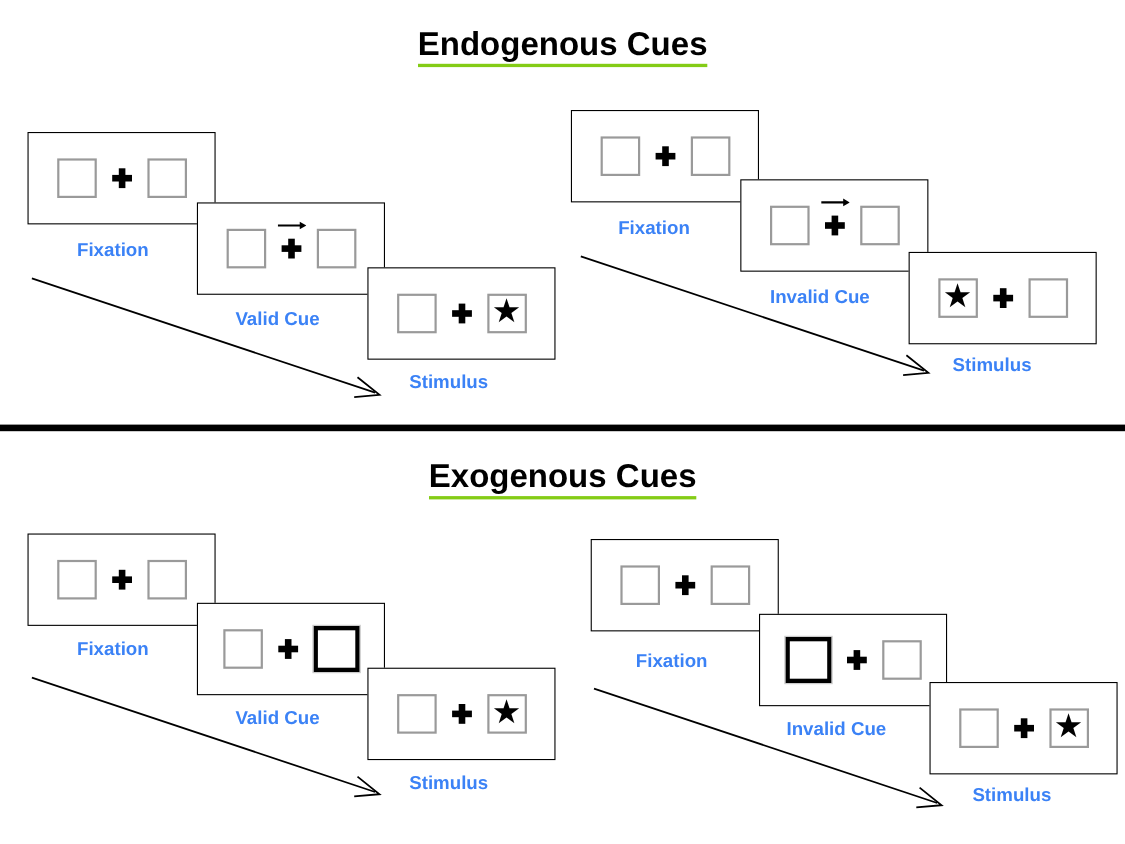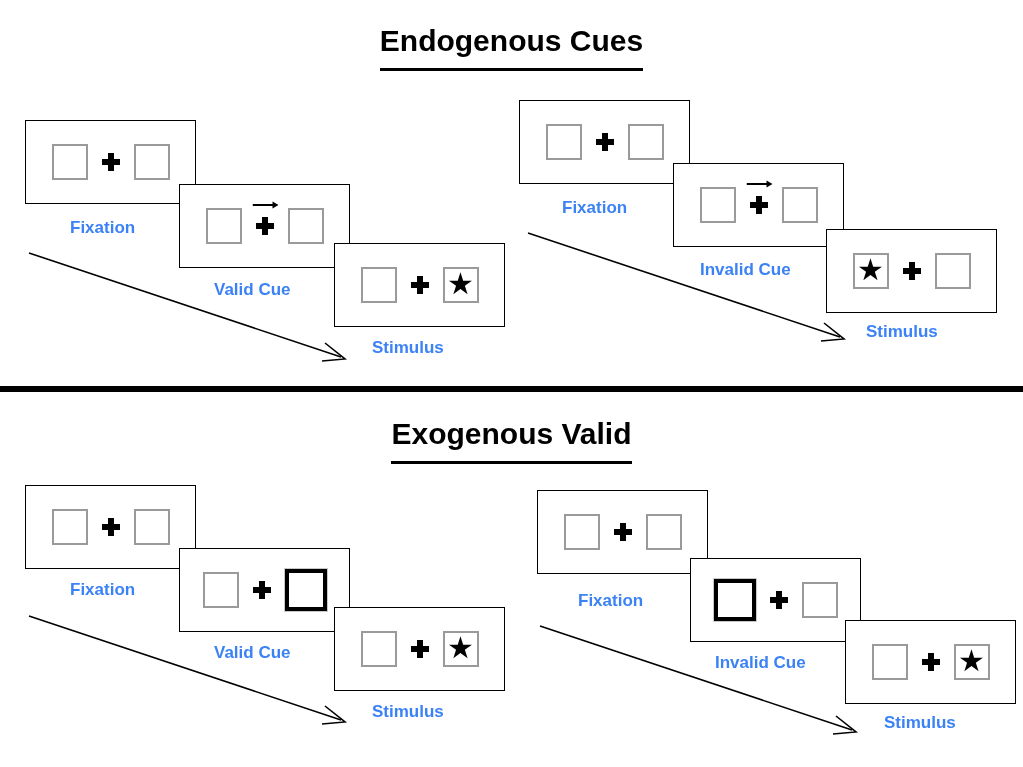--- a/index.html
+++ b/index.html
@@ -19,22 +19,22 @@
   .section-title {
     position: absolute;
     width: 100%;
     text-align: center;
     font-size: 30px;
     font-weight: bold;
     color: #000000;
     letter-spacing: 0px;
   }
   .section-title span {
-    border-bottom: 3px solid #000000;
-    padding-bottom: 11px;
+    border-bottom: 3px solid #84cc16;
+    padding-bottom: 1px;
   }
   #title-endogenous { top: 24px; left: 0; }
   #title-exogenous  { top: 417px; left: 0; }
 
   
   .divider {
     position: absolute;
     left: 0;
     top: 386px;
     width: 1023px;
@@ -211,21 +211,21 @@
 <div class="caption" style="left:866px; top:322px;">Stimulus</div>
 
 <svg class="time-arrow" style="left:524px; top:225px; width:330px; height:125px;" viewBox="0 0 330 125">
   <line x1="4" y1="8" x2="316" y2="112" stroke="#000000" stroke-width="1.6"></line>
   <polyline points="300,98 320,114 297,116" fill="none" stroke="#000000" stroke-width="1.6"></polyline>
 </svg>
 
 <div class="divider"></div>
 
 <div class="section-title" id="title-exogenous">
-  <span>Exogenous Valid</span>
+  <span>Exogenous Cues</span>
 </div>
 
 <div class="panel" id="p-ex-v-1" style="left:25px; top:485px; width:171px; height:84px;">
   <div class="panel-inner">
     <div class="box"></div>
     <div class="fixcross"></div>
     <div class="box"></div>
   </div>
 </div>
 <div class="caption" style="left:70px; top:580px;">Fixation</div>

